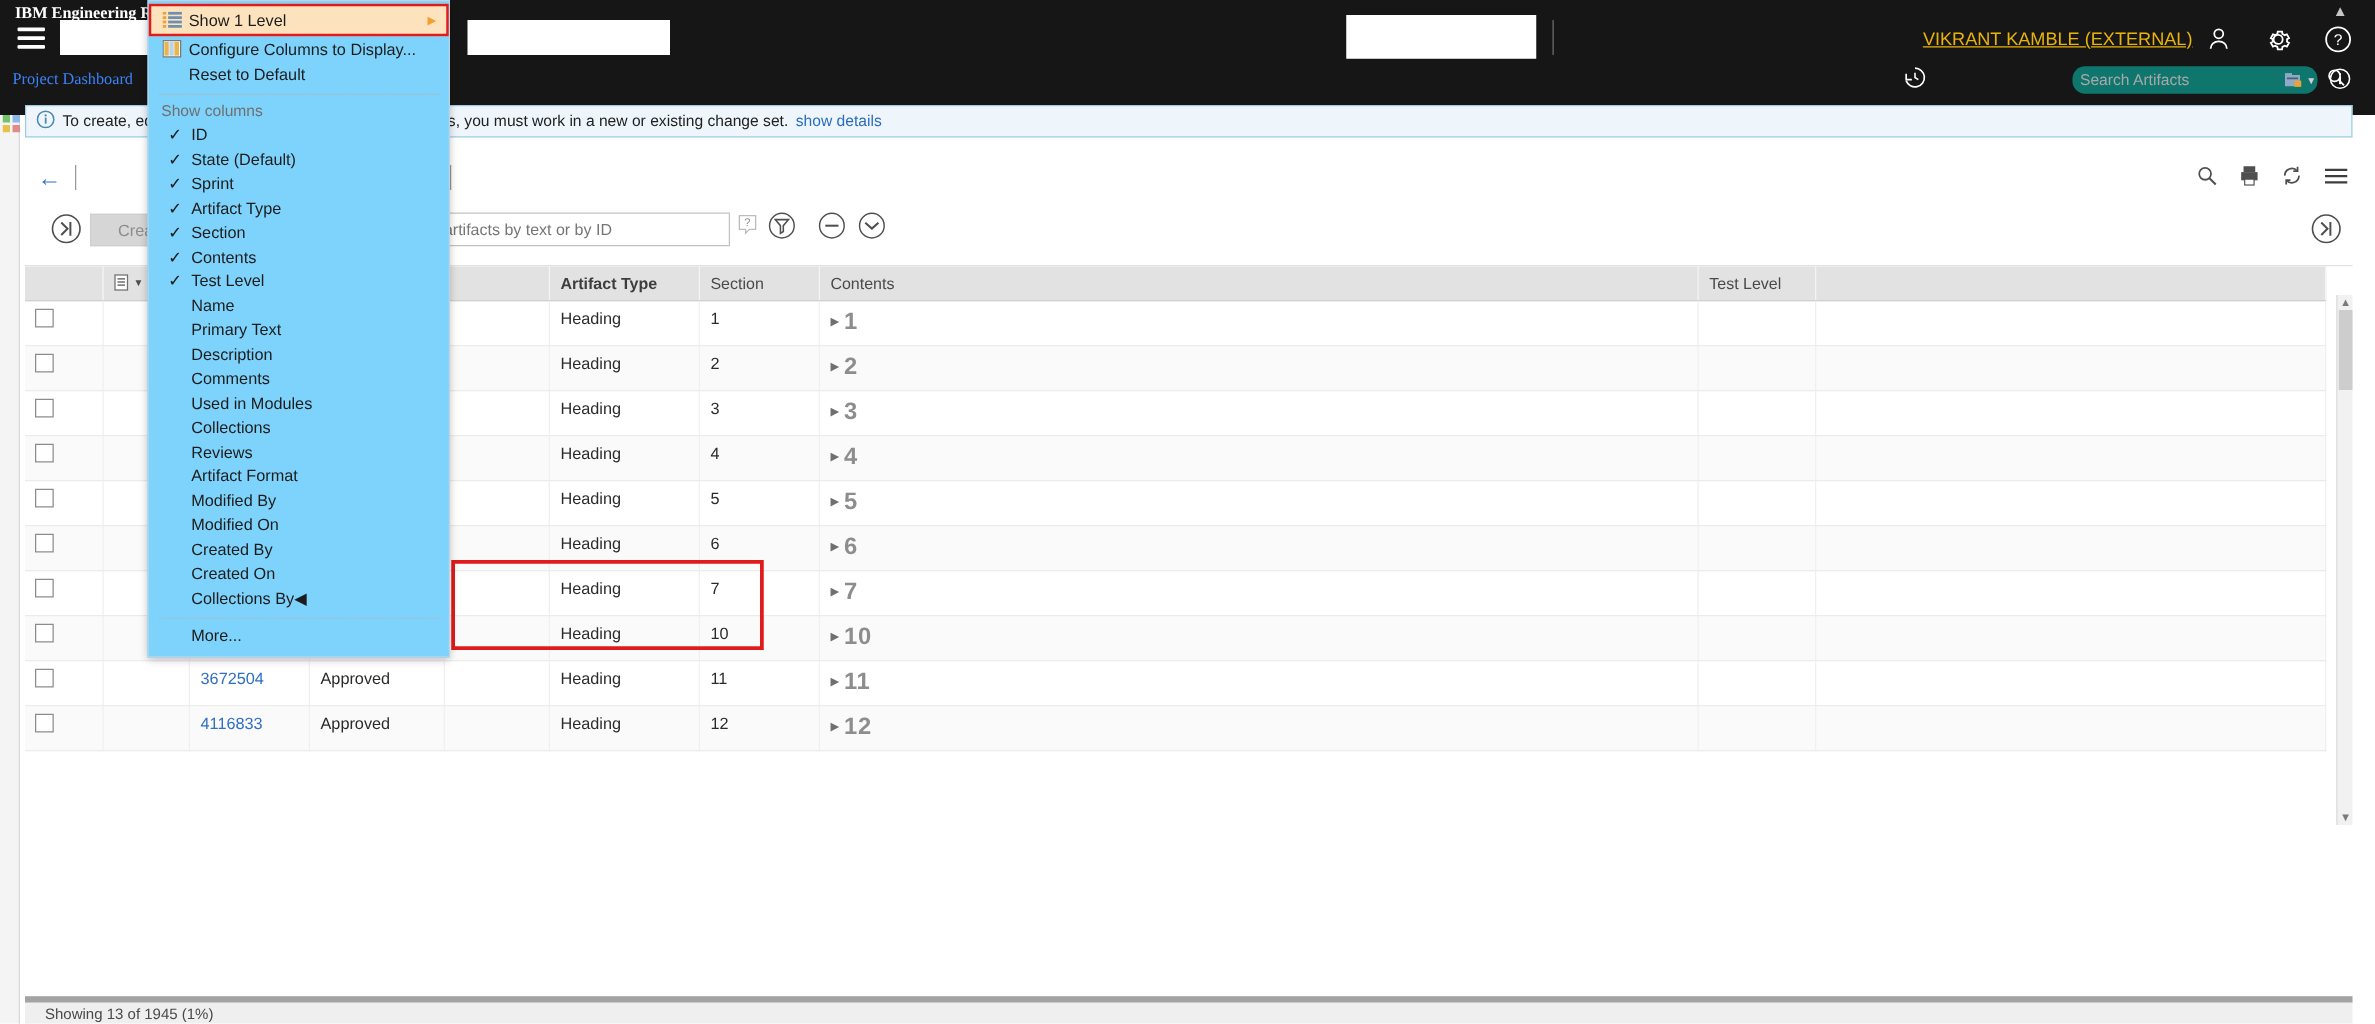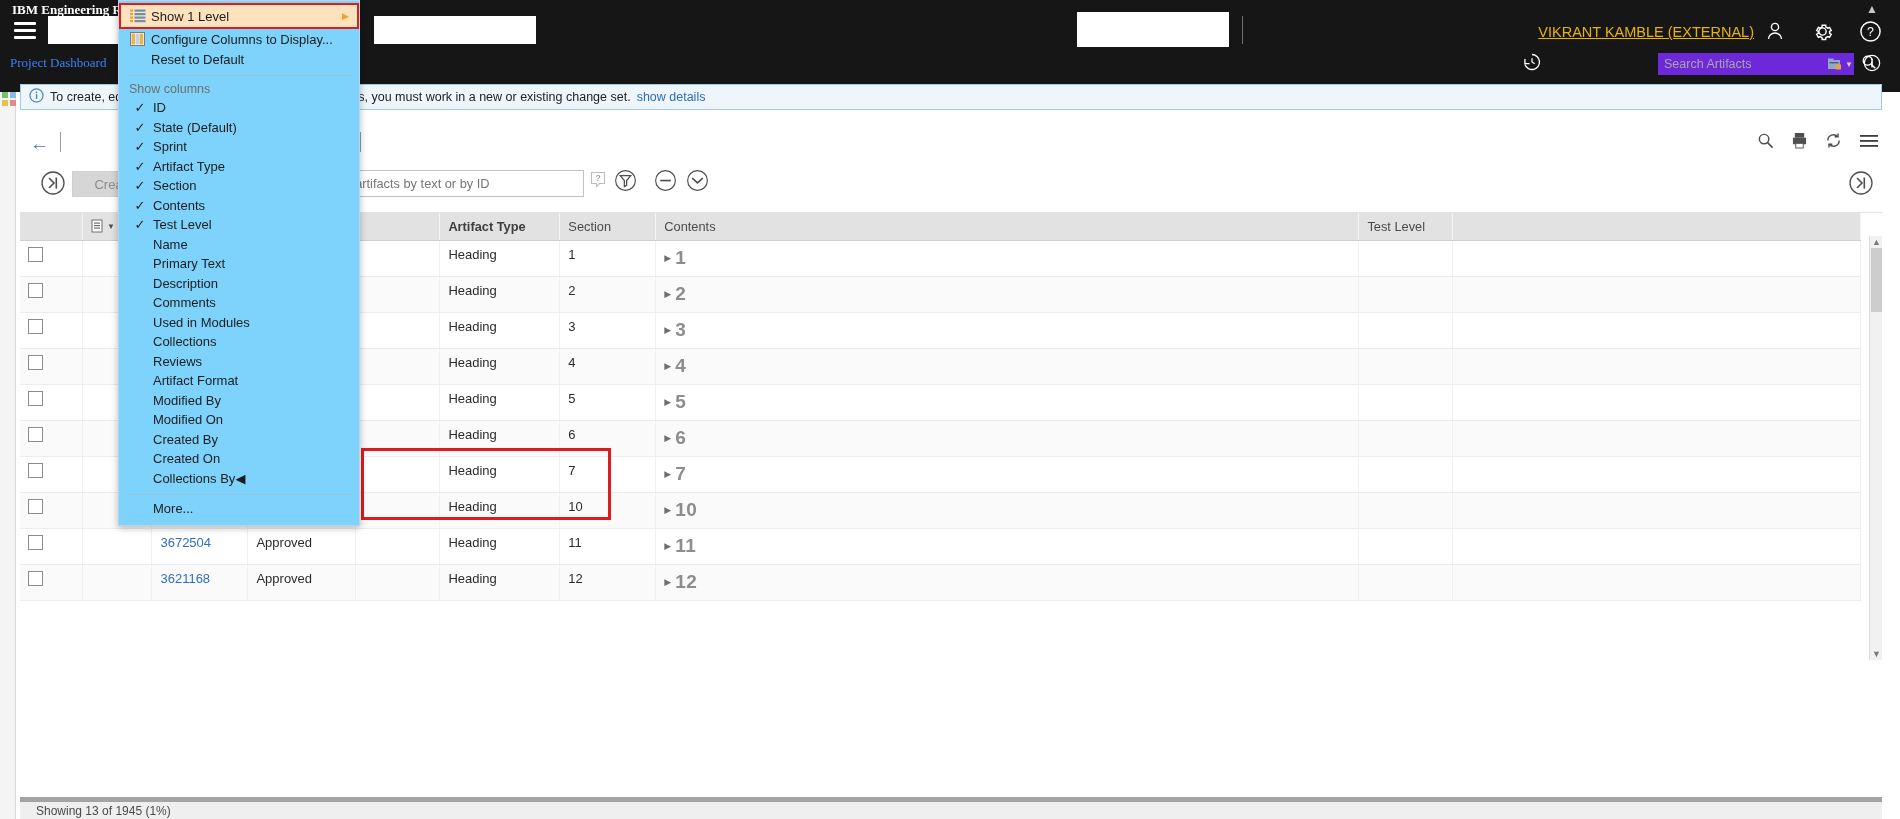--- a/index.html
+++ b/index.html
@@ -60,22 +60,22 @@
   .user-icon  { right: 114px; top: 20px; }
   .gear-icon  { right: 66px;  top: 20px; }
   .help-icon  { right: 18px;  top: 20px; }
   .history-icon { right: 358px; top: 52px; }
   .info-icon  { right: 18px;  top: 53px; }
   .collapse-caret {
     position: absolute; right: 22px; top: 2px; color: #c6c6c6; font-size: 12px;
   }
   .search-box {
     position: absolute; right: 46px; top: 53px;
-    width: 196px; height: 22px; background: #6d28d9;
-    display: flex; align-items: center; padding: 0 4px;
+    width: 196px; height: 22px; background: #0f766e;
+    display: flex; align-items: center; padding: 0 4px; border-radius: 10px;
   }
   .search-box input {
     flex: 1; background: transparent; border: none; outline: none;
     color: #c6c6c6; font-size: 12.5px; font-family: "Liberation Sans", sans-serif;
     padding: 0 2px;
   }
   .search-box input::placeholder { color: #a8a8a8; }
   .search-scope { display: flex; align-items: center; gap: 2px; }
   .search-scope .caret { color: #d0d0d0; font-size: 8px; }
   .mag { margin-left: 8px; margin-right: 2px; }
@@ -579,21 +579,21 @@
             <td></td>
             <td>Heading</td>
             <td>11</td>
             <td><span class="content-cell"><span class="tri">▶</span><span class="sec-num">11</span></span></td>
             <td></td>
             <td></td>
           </tr>
           <tr class="alt">
             <td><span class="cb"></span></td>
             <td></td>
-            <td><a class="idlink">3621168</a></td>
+            <td><a class="idlink">4116833</a></td>
             <td>Approved</td>
             <td></td>
             <td>Heading</td>
             <td>12</td>
             <td><span class="content-cell"><span class="tri">▶</span><span class="sec-num">12</span></span></td>
             <td></td>
             <td></td>
           </tr>
         </tbody>
     </table>

